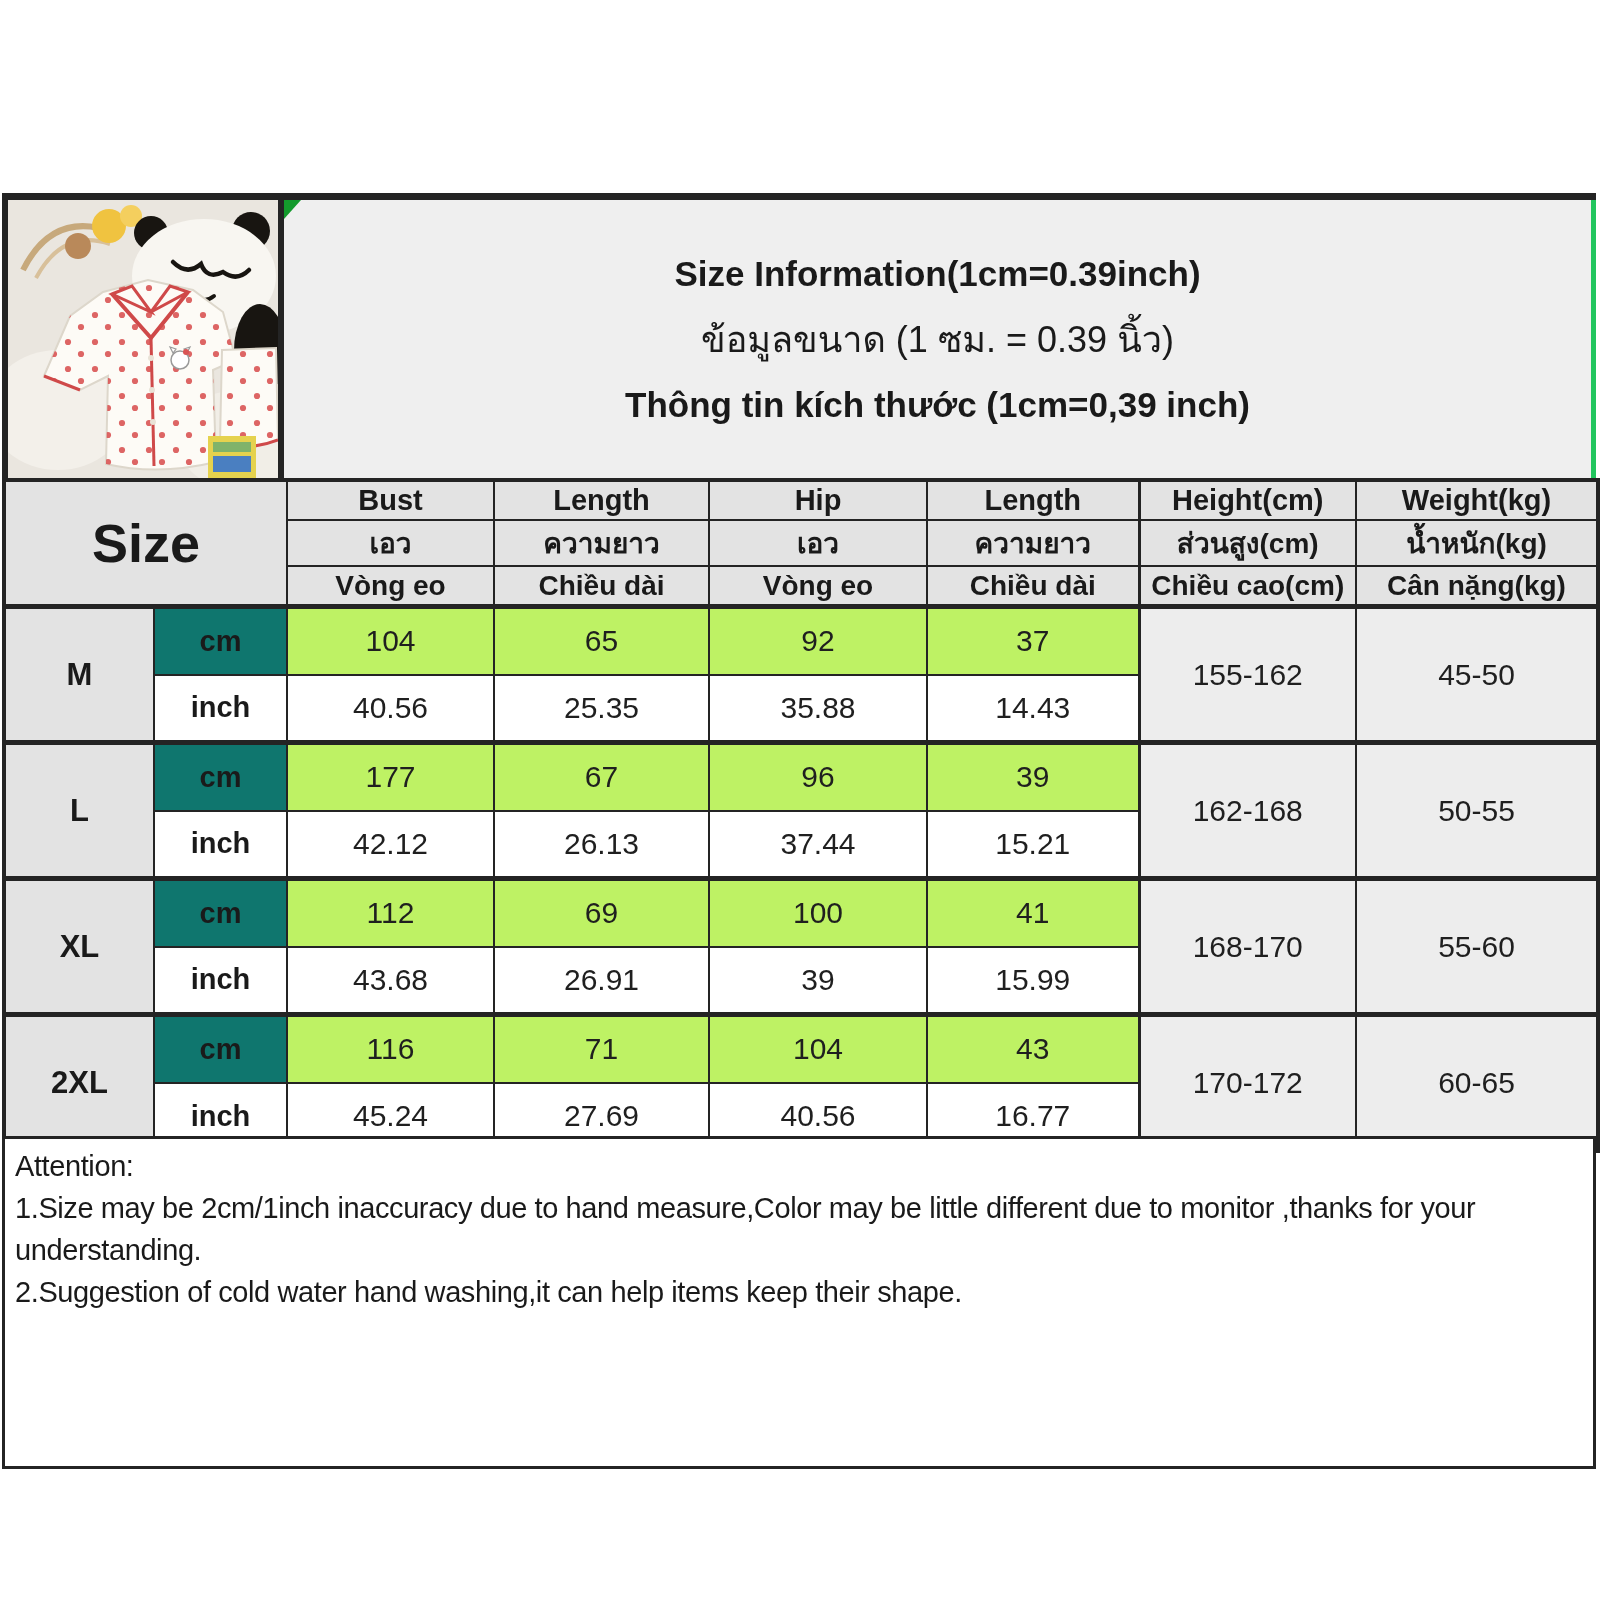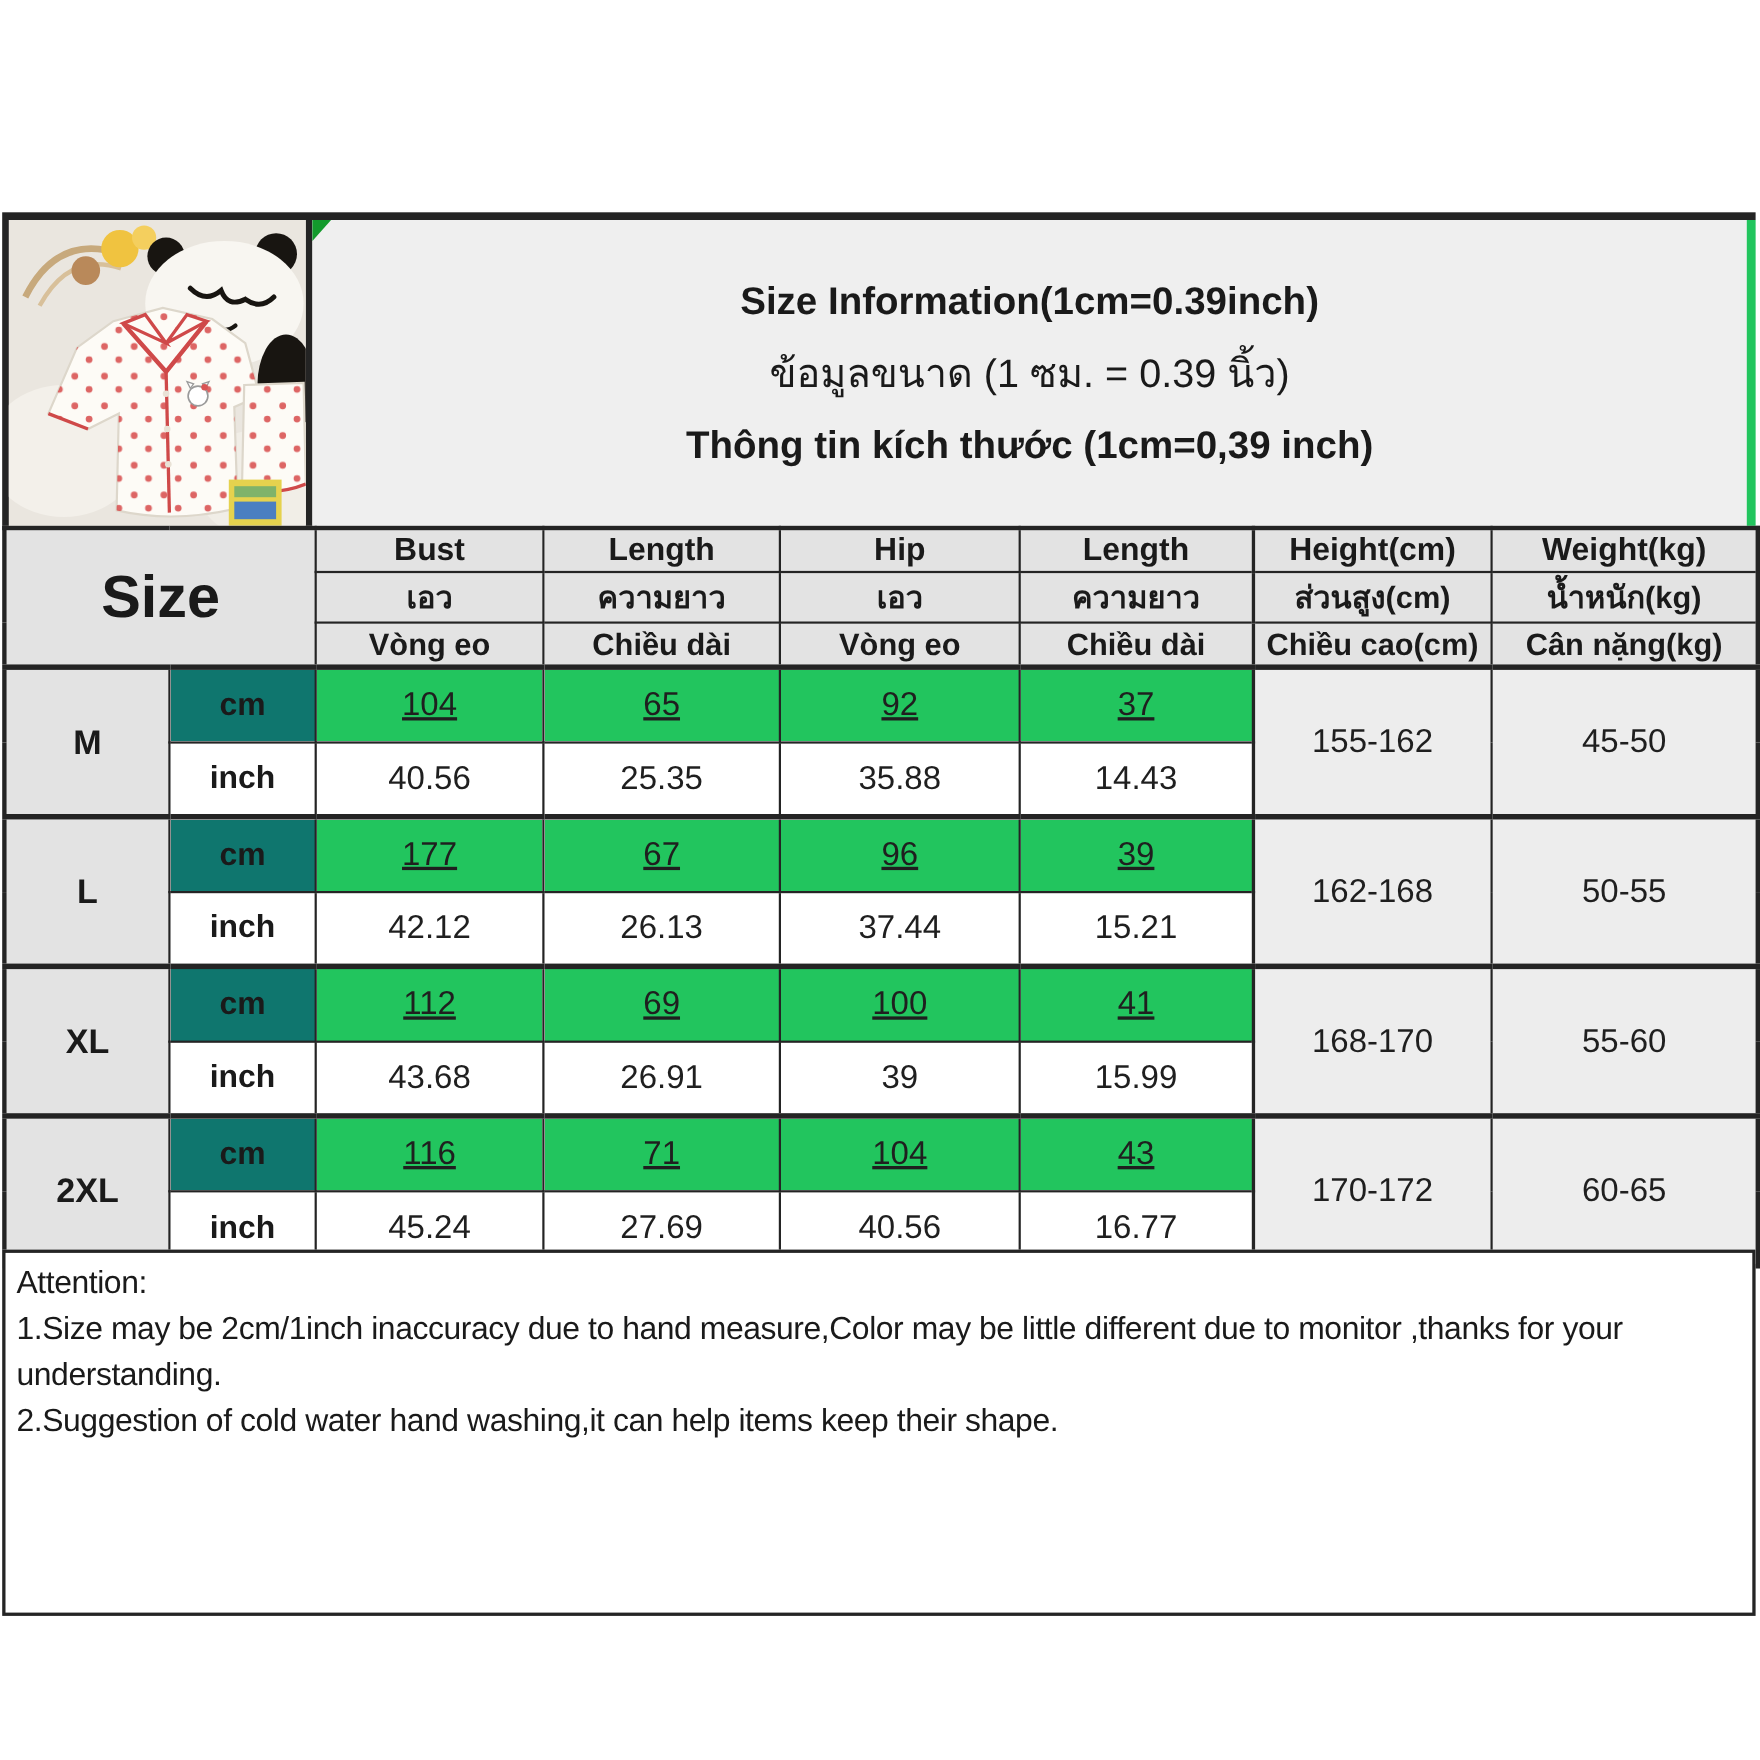--- a/index.html
+++ b/index.html
@@ -19,21 +19,21 @@
     display:flex;box-sizing:border-box;
   }
   .product-image{
     width:270px;flex:0 0 270px;position:relative;
     border-left:6px solid #242424;border-right:6px solid #242424;
     background:#eae6df;box-sizing:content-box;
   }
   .product-image svg{display:block;width:100%;height:100%;}
   .title-panel{
     flex:1;background:#efefef;position:relative;
-    border-right:8px solid #22c55e;
+    border-right:5px solid #22c55e;
     display:flex;flex-direction:column;align-items:center;justify-content:center;
     row-gap:17px;
   }
   .corner-triangle{
     position:absolute;top:0;left:0;width:0;height:0;
     border-top:19px solid #139a2c;border-right:17px solid transparent;
   }
   .title-en,.title-vi{font-size:35px;font-weight:bold;}
   .title-th{font-size:36px;font-weight:normal;}
 
@@ -50,21 +50,21 @@
   }
   .size-table thead th{height:37px;background:#e3e3e3;font-weight:bold;font-size:28px;}
   .size-table thead .hdr-en{font-size:29px;margin-left:28px;}
   .size-table .size-head{font-size:54px;font-weight:bold;background:#e3e3e3;}
   .size-table tbody tr{height:68px;}
   .size-table tbody tr.group-start td,
   .size-table tbody tr.group-start th{border-top:5px solid #242424;}
   .size-cell{background:#e3e3e3;font-weight:bold;font-size:31px;}
   .unit-cell{font-weight:bold;font-size:29px;}
   .row-cm .unit-cell{background:#0f766e;}
-  .row-cm td.num{background:#22c55e;text-decoration:underline;}
+  .row-cm td.num{background:#bef264;}
   .row-inch td{background:#ffffff;}
   td.range{background:#ededed;font-weight:normal;}
   td.num,td.range{font-weight:normal;color:#1f1f1f;}
   .col-height-b{border-left-width:3px !important;}
 
   
   .attention{
     position:absolute;left:2px;top:1136px;width:1594px;height:333px;
     border:3px solid #242424;box-sizing:border-box;background:#ffffff;
     padding:6px 10px 0 10px;

